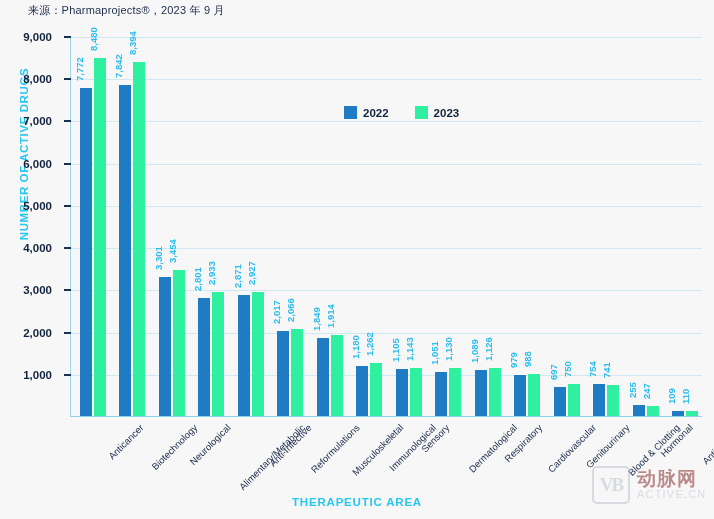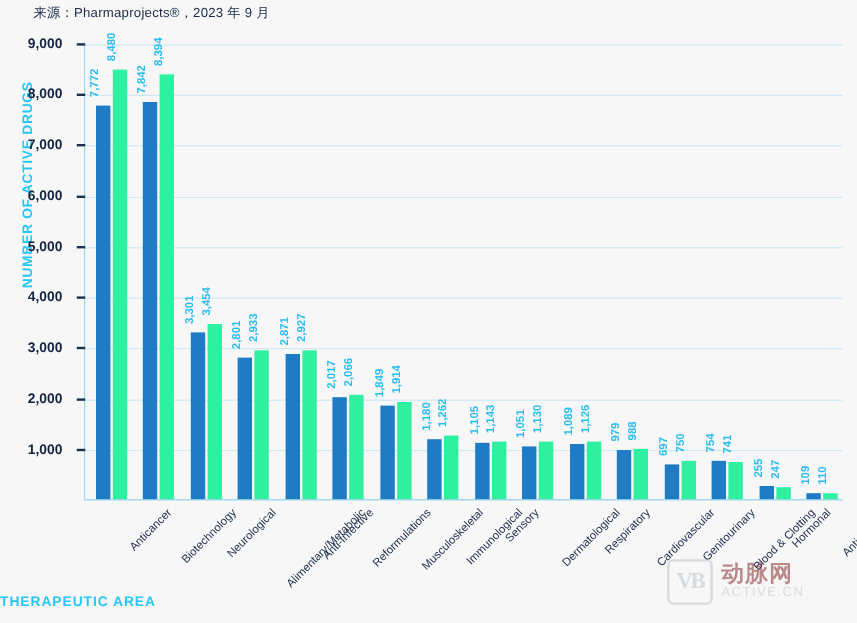--- a/index.html
+++ b/index.html
@@ -162,20 +162,21 @@
     height: 13px;
     display: inline-block;
   }
 
   
   .x-axis-title {
     position: absolute;
     left: 0;
     top: 496px;
     width: 714px;
+    text-align: center;
     font-size: 11.5px;
     font-weight: bold;
     letter-spacing: 0.8px;
     color: #26c6f5;
   }
 
   
   .watermark {
     position: absolute;
     left: 556px;
@@ -191,20 +192,21 @@
     border: 2px solid #b9bfc9;
     border-radius: 5px;
     display: flex;
     align-items: center;
     justify-content: center;
     font-family: "Liberation Serif", serif;
     font-size: 19px;
     font-weight: bold;
     color: #b9bfc9;
     letter-spacing: -2px;
+    margin-left: 36px;
   }
   .wm-text { display: flex; flex-direction: column; line-height: 1.05; }
   .wm-cn {
     font-size: 19px;
     font-weight: bold;
     color: #7f1d1d;
     letter-spacing: 1px;
   }
   .wm-url {
     font-size: 11px;
@@ -395,20 +397,30 @@
       <div class="cat-label" style="left: 338.75px;">Sensory</div>
       <div class="cat-label" style="left: 378.25px;">Dermatological</div>
       <div class="cat-label" style="left: 417.75px;">Respiratory</div>
       <div class="cat-label" style="left: 457.25px;">Cardiovascular</div>
       <div class="cat-label" style="left: 496.75px;">Genitourinary</div>
       <div class="cat-label" style="left: 536.25px;">Blood &amp; Clotting</div>
       <div class="cat-label" style="left: 575.75px;">Hormonal</div>
       <div class="cat-label" style="left: 615.25px;">Antiparasitic</div>
     </div>
 
+  <div class="legend">
+    <div class="legend-item">
+      <span class="legend-swatch" id="sw0" style="background: rgb(31, 124, 196);"></span>
+      <span>2022</span>
+    </div>
+    <div class="legend-item">
+      <span class="legend-swatch" id="sw1" style="background: rgb(46, 240, 160);"></span>
+      <span>2023</span>
+    </div>
+  </div>
 </div>
 
 <div class="x-axis-title">THERAPEUTIC AREA</div>
 
 <div class="watermark">
   <div class="wm-logo">VB</div>
   <div class="wm-text">
     <span class="wm-cn">动脉网</span>
     <span class="wm-url">ACTIVE.CN</span>
   </div>

